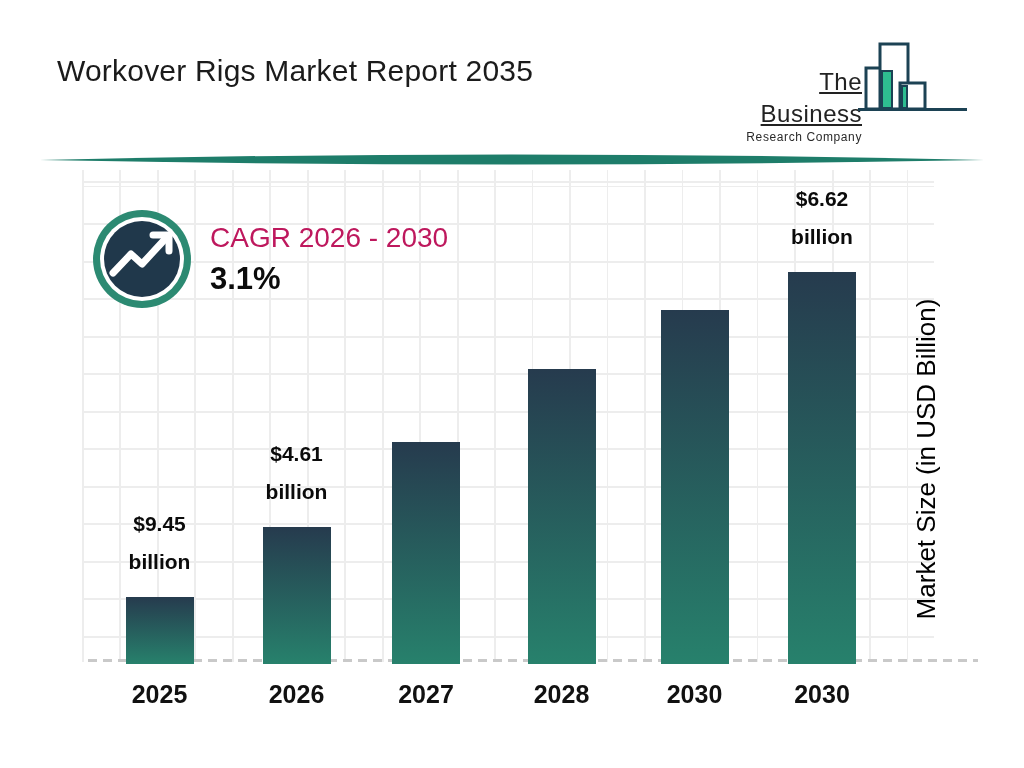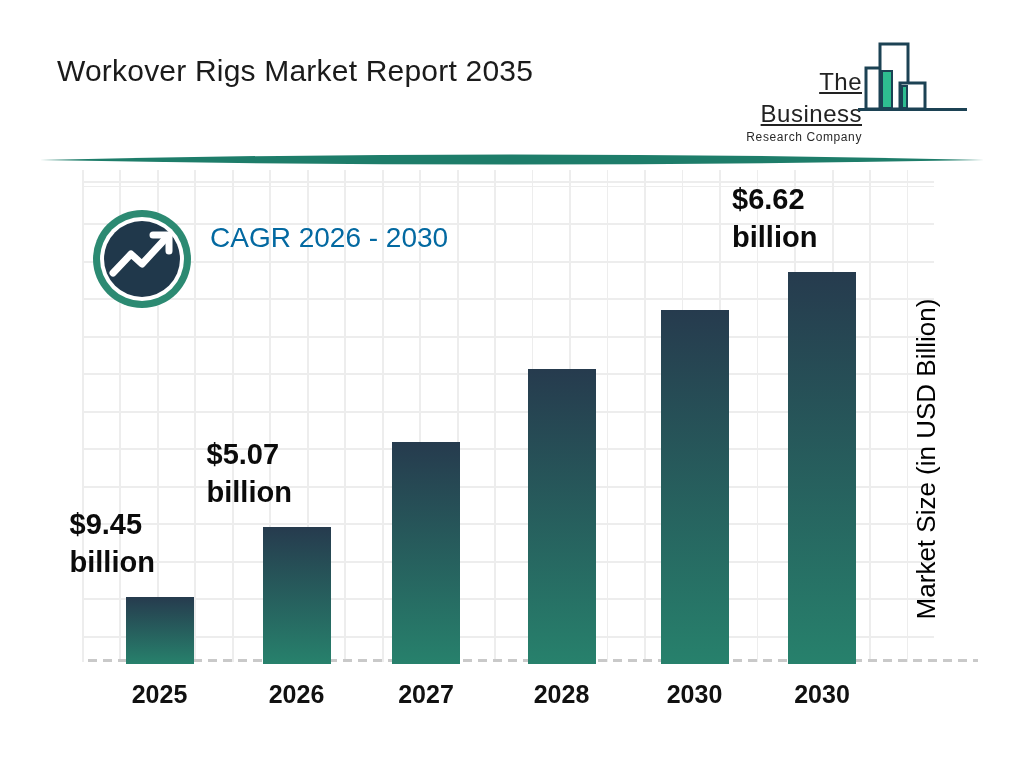--- a/index.html
+++ b/index.html
@@ -32,31 +32,31 @@
   #baseline{
     left:88px;top:659px;width:890px;height:3px;
     background:repeating-linear-gradient(90deg,#c9c9c9 0 9px,transparent 9px 15px);
     z-index:1;
   }
   .bar{
     position:absolute;width:68px;z-index:2;
     background:linear-gradient(180deg,#263b4e 0%,#27816c 100%);
   }
   .bar-value{
-    position:absolute;width:180px;z-index:3;text-align:left;
-    font-size:29px;font-weight:700;color:#0b0b0b;line-height:38px;
+    position:absolute;width:180px;z-index:3;text-align:center;
+    font-size:21px;font-weight:700;color:#0b0b0b;line-height:38px;
   }
   .x-tick{
     position:absolute;top:680px;width:140px;z-index:3;text-align:center;
     font-size:25px;font-weight:700;color:#111;
   }
   
   #cagr-badge{left:92px;top:209px;z-index:3;}
   #cagr-text{left:210px;top:221px;z-index:3;}
-  #cagr-label{font-size:28px;color:#0369a1;line-height:34px;}
+  #cagr-label{font-size:28px;color:#be185d;line-height:34px;}
   #cagr-value{font-size:31px;font-weight:700;color:#0b0b0b;line-height:38px;margin-top:5px;}
   
   #ylabel{
     left:747px;top:443px;width:360px;height:32px;z-index:3;
     transform:rotate(-90deg);transform-origin:center center;
     font-size:26px;color:#000;text-align:center;white-space:nowrap;
   }
 </style>
 </head>
 <body>
@@ -86,21 +86,21 @@
 
 <div id="bars">
     <div class="bar" style="left: 125.5px; top: 597px; height: 67px;"></div>
     <div class="bar-value" style="left: 69.5px; top: 505px;">
       <div>$9.45</div>
       <div>billion</div>
     </div>
     <div class="x-tick" style="left: 89.5px;">2025</div>
     <div class="bar" style="left: 262.5px; top: 527px; height: 137px;"></div>
     <div class="bar-value" style="left: 206.5px; top: 435px;">
-      <div>$5.07</div>
+      <div>$4.61</div>
       <div>billion</div>
     </div>
     <div class="x-tick" style="left: 226.5px;">2026</div>
     <div class="bar" style="left: 392px; top: 442px; height: 222px;"></div>
     <div class="x-tick" style="left: 356px;">2027</div>
     <div class="bar" style="left: 527.5px; top: 369px; height: 295px;"></div>
     <div class="x-tick" style="left: 491.5px;">2028</div>
     <div class="bar" style="left: 660.5px; top: 310px; height: 354px;"></div>
     <div class="x-tick" style="left: 624.5px;">2030</div>
     <div class="bar" style="left: 788px; top: 272px; height: 392px;"></div>
@@ -114,15 +114,16 @@
 <svg id="cagr-badge" class="abs" width="100" height="100" viewBox="0 0 100 100">
   <circle cx="50" cy="50" r="49" fill="#2c8a72"></circle>
   <circle cx="50" cy="50" r="42" fill="#ffffff"></circle>
   <circle cx="50" cy="50" r="38" fill="#20384b"></circle>
   <polyline points="21,64 39,45 50,55 75,28" fill="none" stroke="#ffffff" stroke-width="7" stroke-linecap="round" stroke-linejoin="round"></polyline>
   <polyline points="61,26 77,26 77,42" fill="none" stroke="#ffffff" stroke-width="7" stroke-linecap="round" stroke-linejoin="round"></polyline>
 </svg>
 
 <div id="cagr-text" class="abs">
   <div id="cagr-label">CAGR 2026 - 2030</div>
+  <div id="cagr-value">3.1%</div>
 </div>
 
 <div id="ylabel" class="abs">Market Size (in USD Billion)</div>
 
 </body></html>

